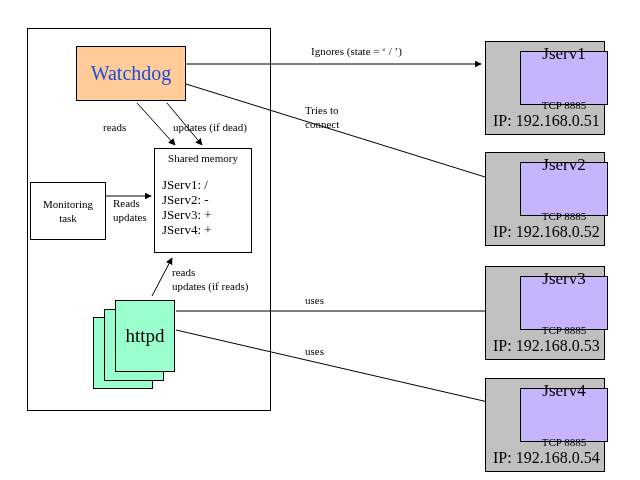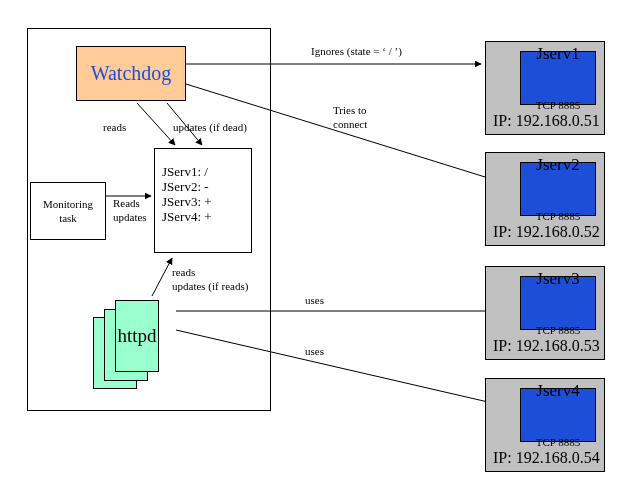--- a/index.html
+++ b/index.html
@@ -89,21 +89,21 @@
     line-height: 14px;
     text-align: right;
   }
 
   
   .httpd-sheet {
     position: absolute;
     box-sizing: border-box;
     border: 1px solid #000000;
     background: #99ffcc;
-    width: 44px;
+    width: 60px;
     height: 72px;
   }
   #httpd-sheet-back  { left: 93px; top: 317px; }
   #httpd-sheet-mid   { left: 104px; top: 309px; }
   #httpd-sheet-front {
     left: 115px;
     top: 300px;
     display: flex;
     align-items: center;
     justify-content: center;
@@ -116,25 +116,25 @@
     box-sizing: border-box;
     border: 1px solid #000000;
     background: #c0c0c0;
     width: 120px;
     height: 94px;
   }
   .machine .inner {
     position: absolute;
     left: 34px;
     top: 9px;
-    width: 76px;
+    width: 88px;
     height: 54px;
     box-sizing: border-box;
     border: 1px solid #000000;
-    background: #1d4ed8;
+    background: #c4b5fd;
     display: flex;
     flex-direction: column;
     align-items: center;
     justify-content: center;
   }
   .machine .inner .jname {
     font-size: 17px;
     line-height: 19px;
   }
   .machine .inner .jport {
@@ -156,21 +156,21 @@
 
   
   .edge-label {
     position: absolute;
     font-size: 11px;
     line-height: 14px;
     color: #000000;
     white-space: nowrap;
   }
   #label-ignores      { left: 292px; top: 44px; margin-left: 19px; }
-  #label-tries        { left: 305px; top: 103px; margin-left: 28px; }
+  #label-tries        { left: 305px; top: 103px; }
   #label-reads-wd     { left: 103px; top: 120px; }
   #label-updates-wd   { left: 173px; top: 120px; }
   #label-reads-mon    { left: 113px; top: 196px; }
   #label-reads-httpd  { left: 172px; top: 265px; }
   #label-uses-1       { left: 305px; top: 293px; }
   #label-uses-2       { left: 305px; top: 344px; }
 </style>
 </head>
 <body>
 
@@ -200,20 +200,21 @@
     <path d="M 176 330 L 514 408" stroke="#000000" stroke-width="1" fill="none" marker-end="url(#arrowhead)"></path>
   </svg>
 
   <div class="box" id="host-container"></div>
 
   <div class="box" id="watchdog-box">
     <span>Watchdog</span>
   </div>
 
   <div class="box" id="shared-memory-box">
+    <div class="sm-title">Shared memory</div>
     <div class="sm-list">
       <div>JServ1: /</div>
       <div>JServ2: -</div>
       <div>JServ3: +</div>
       <div>JServ4: +</div>
     </div>
   </div>
 
   <div class="box" id="monitoring-task-box">
     <span>Monitoring</span>

